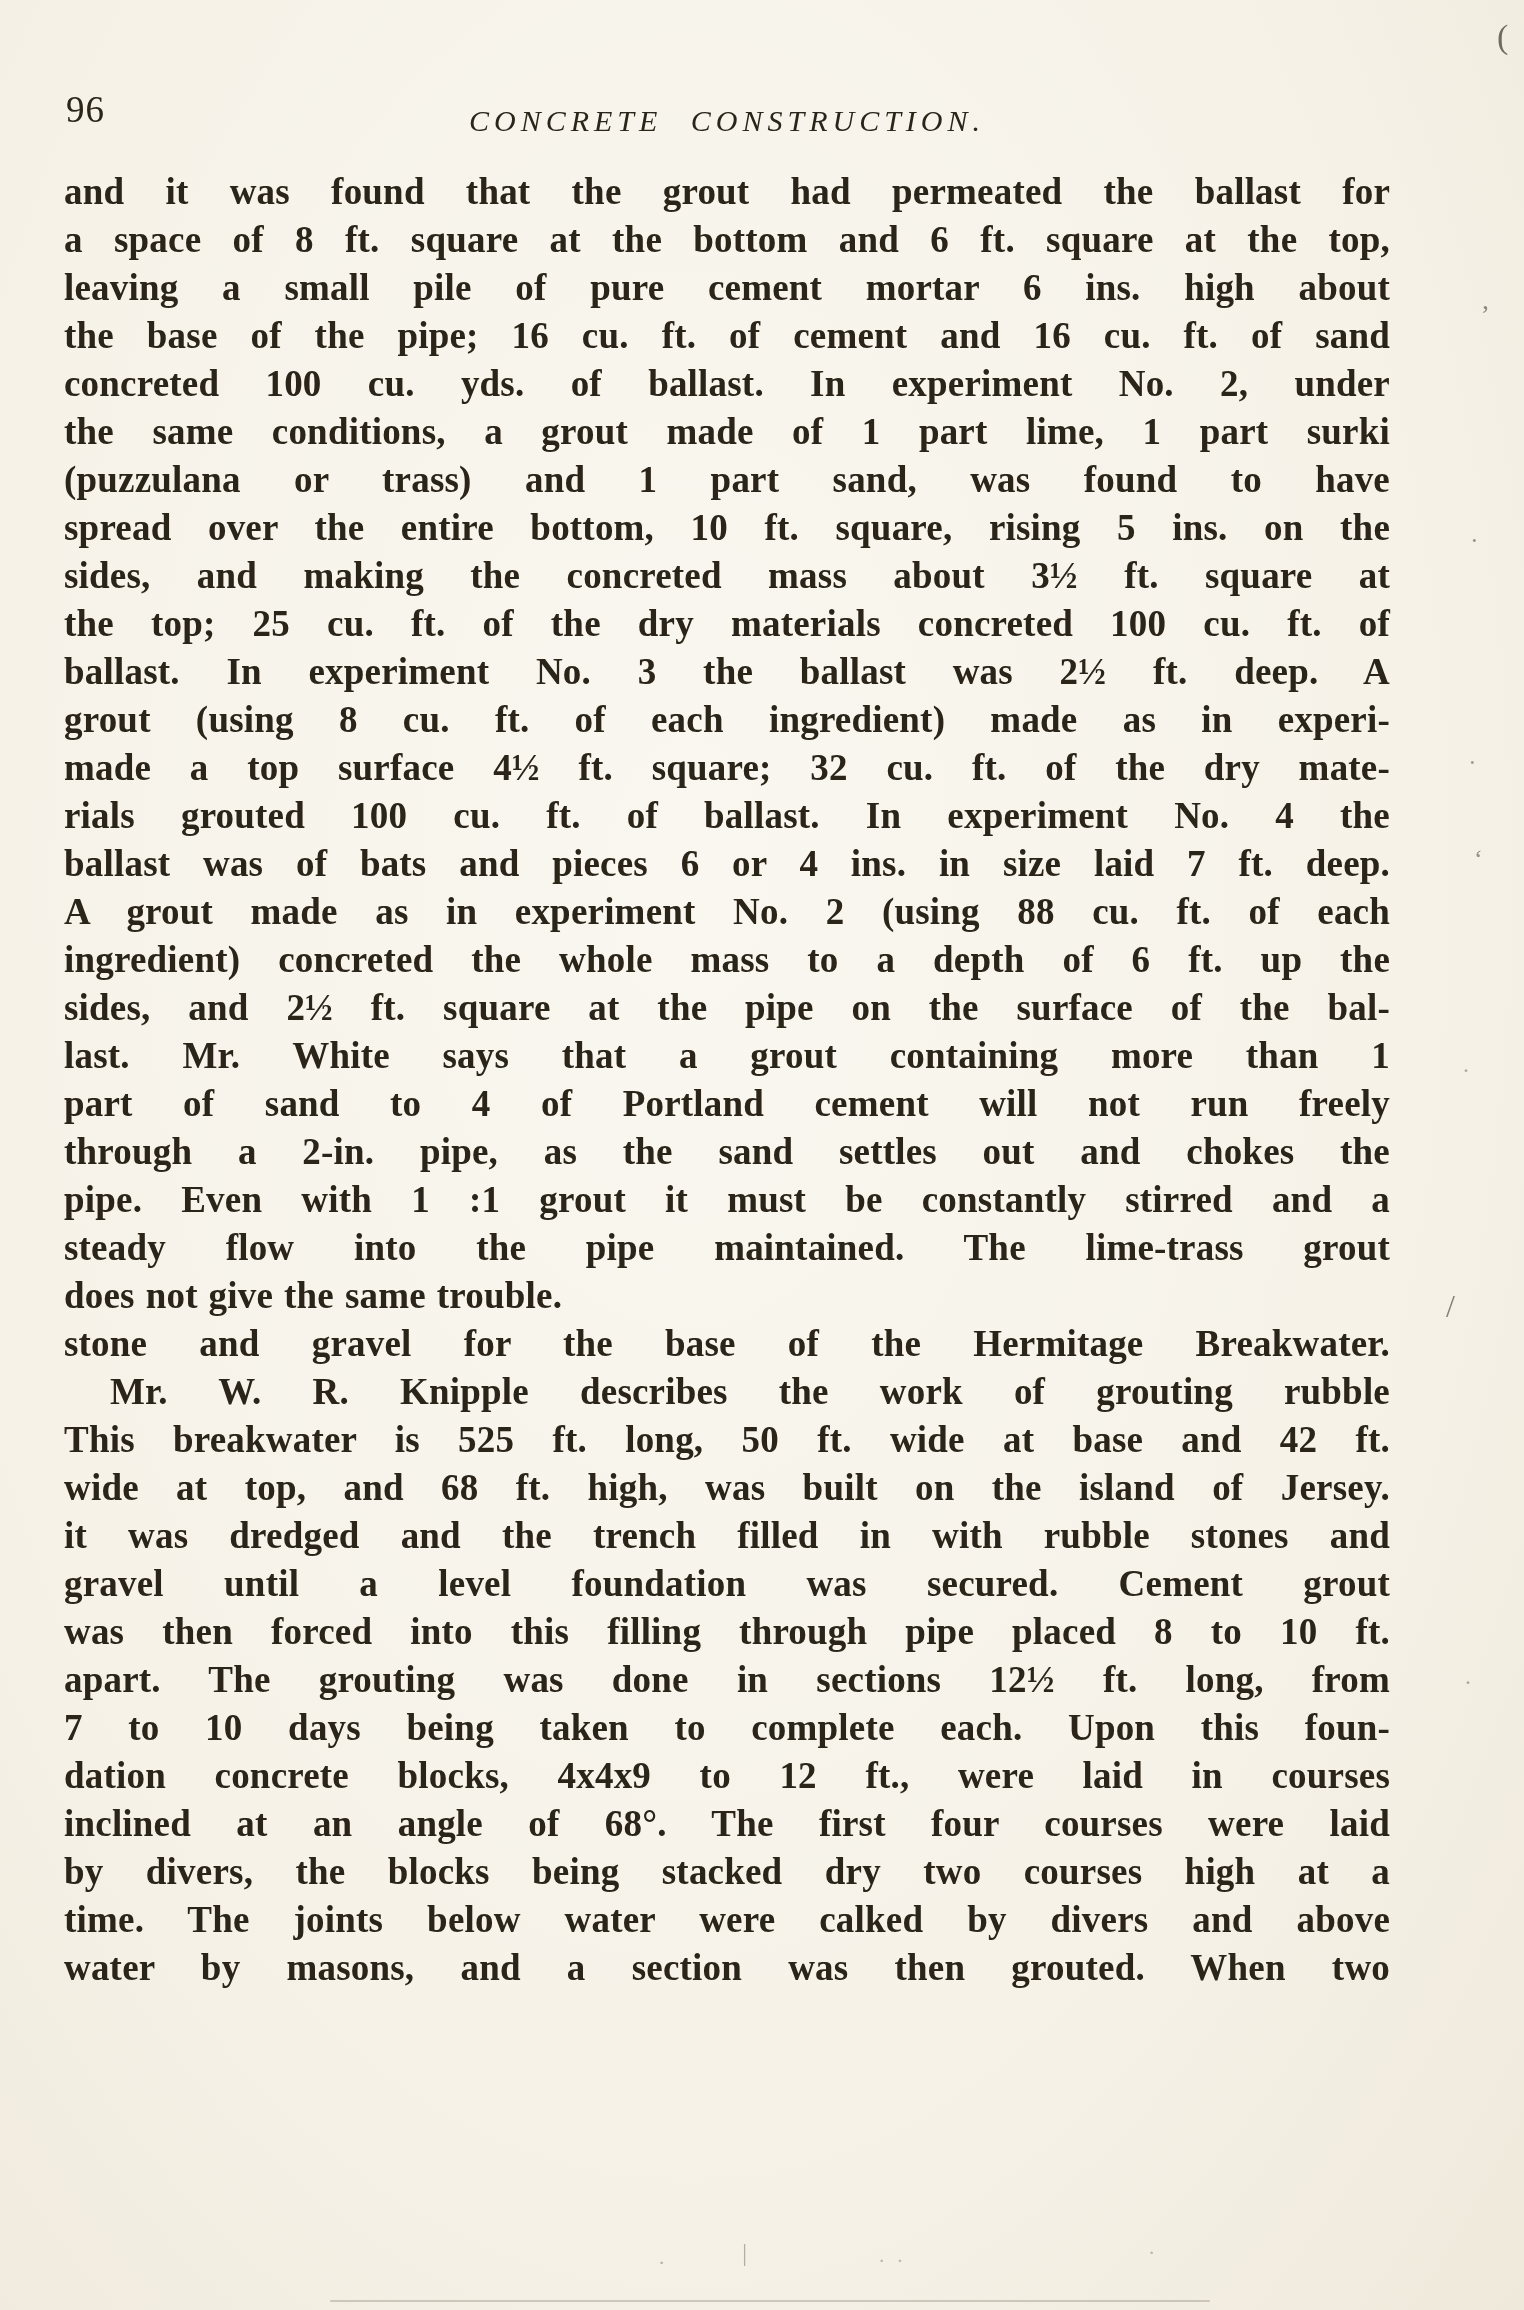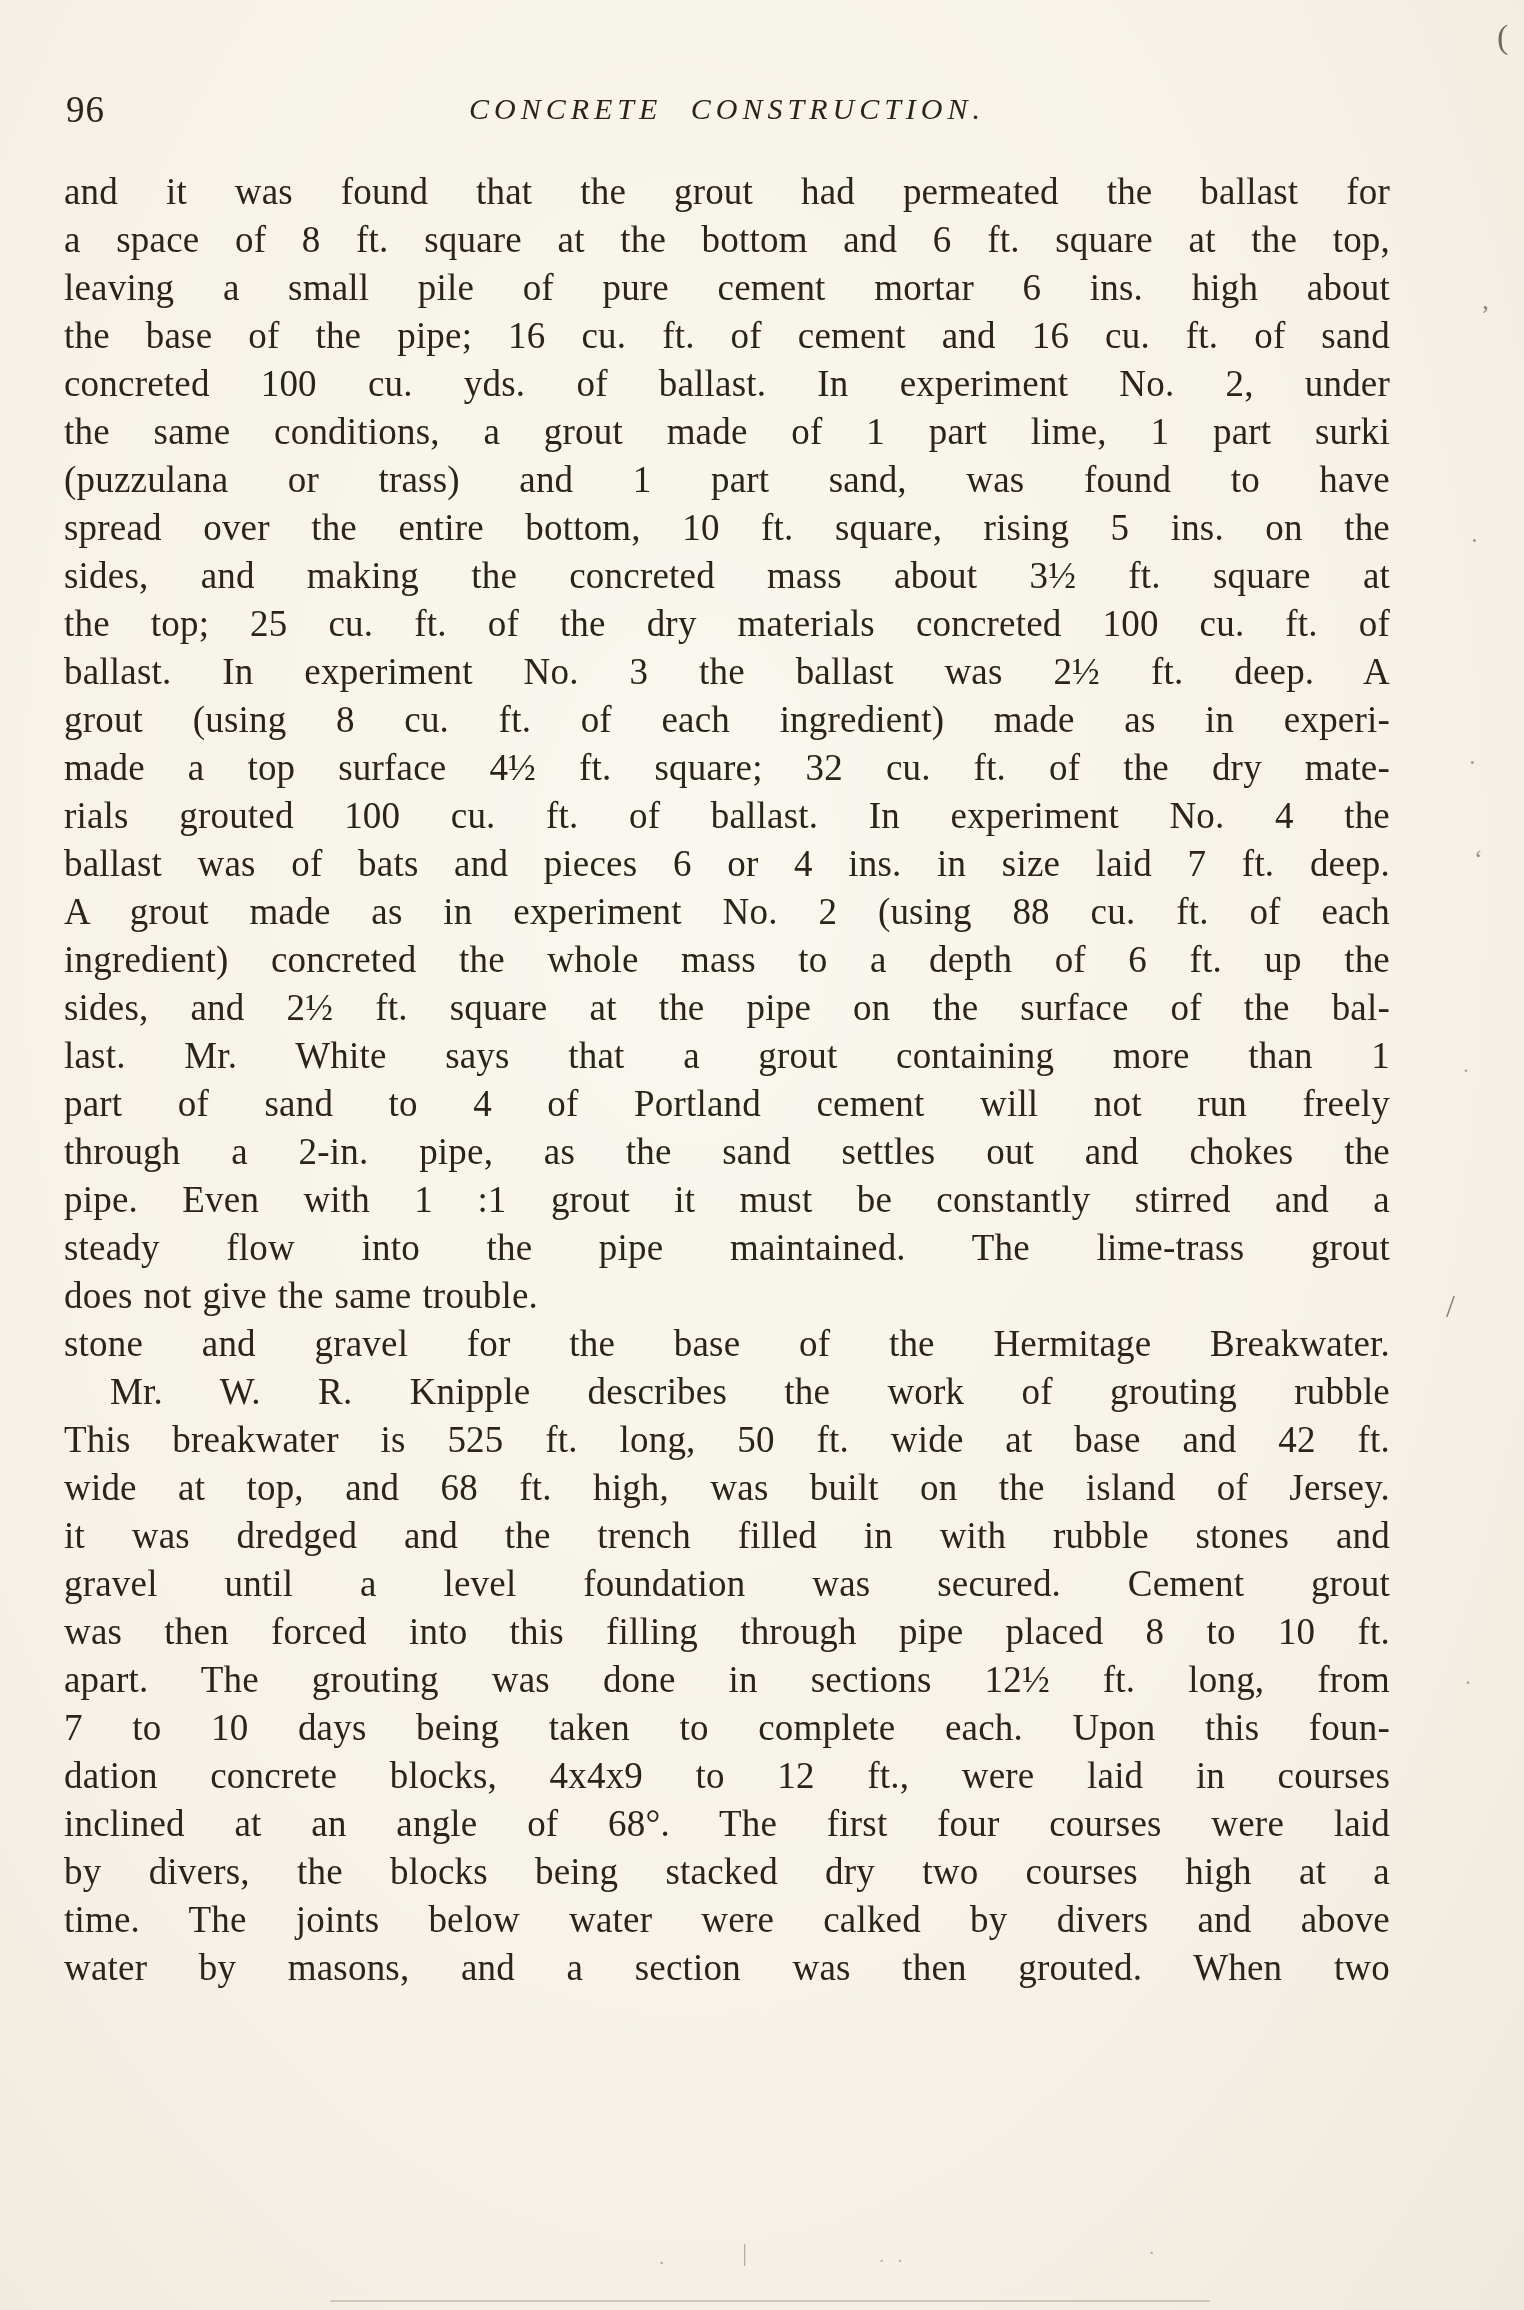--- a/index.html
+++ b/index.html
@@ -26,41 +26,42 @@
   }
   .page-number {
     position: absolute;
     top: 88px;
     left: 66px;
     font-size: 37px;
     letter-spacing: 1px;
   }
   .running-header {
     position: absolute;
-    top: 92px;
+    top: 104px;
     left: 64px;
     width: 1326px;
     text-align: center;
     font-style: italic;
     font-size: 30px;
     letter-spacing: 5px;
     word-spacing: 16px;
   }
   .body-text {
     position: absolute;
     top: 168px;
     left: 64px;
     width: 1326px;
     font-size: 37px;
     line-height: 48px;
     letter-spacing: 0.2px;
     word-spacing: 1.5px;
   }
   .paragraph {
     margin: 0;
+    font-weight: bold;
   }
   .line {
     text-align: justify;
     text-align-last: justify;
     min-height: 48px;
   }
   .line.no-just {
     text-align-last: left;
   }
   .line.indent {

